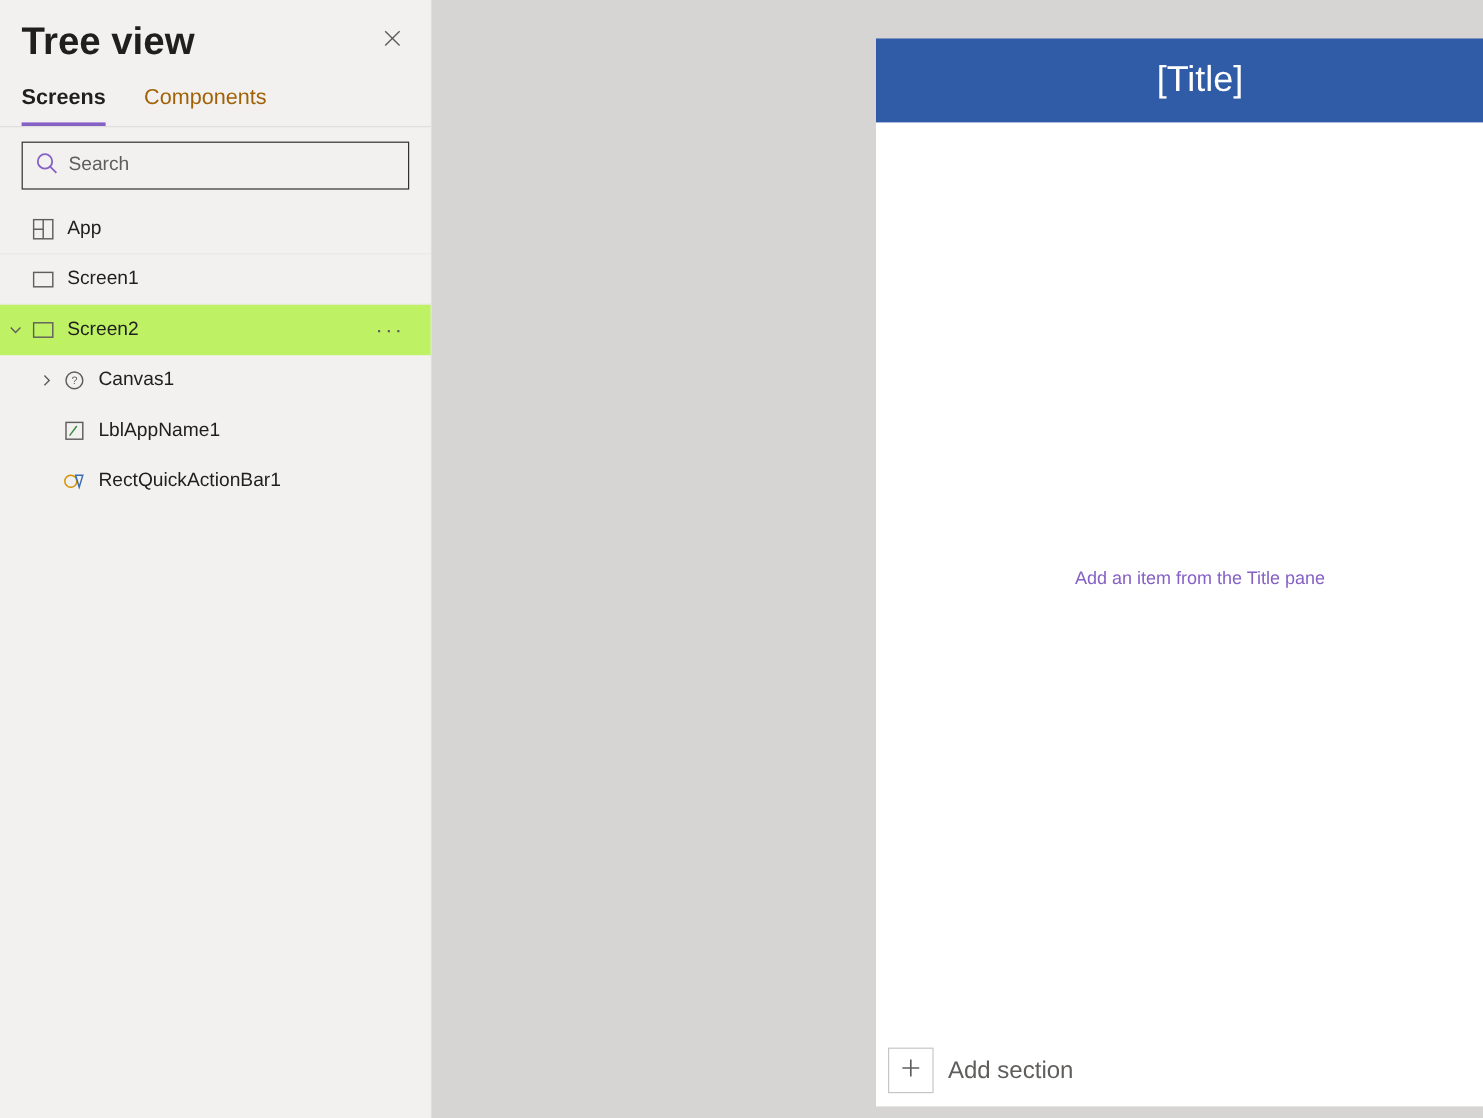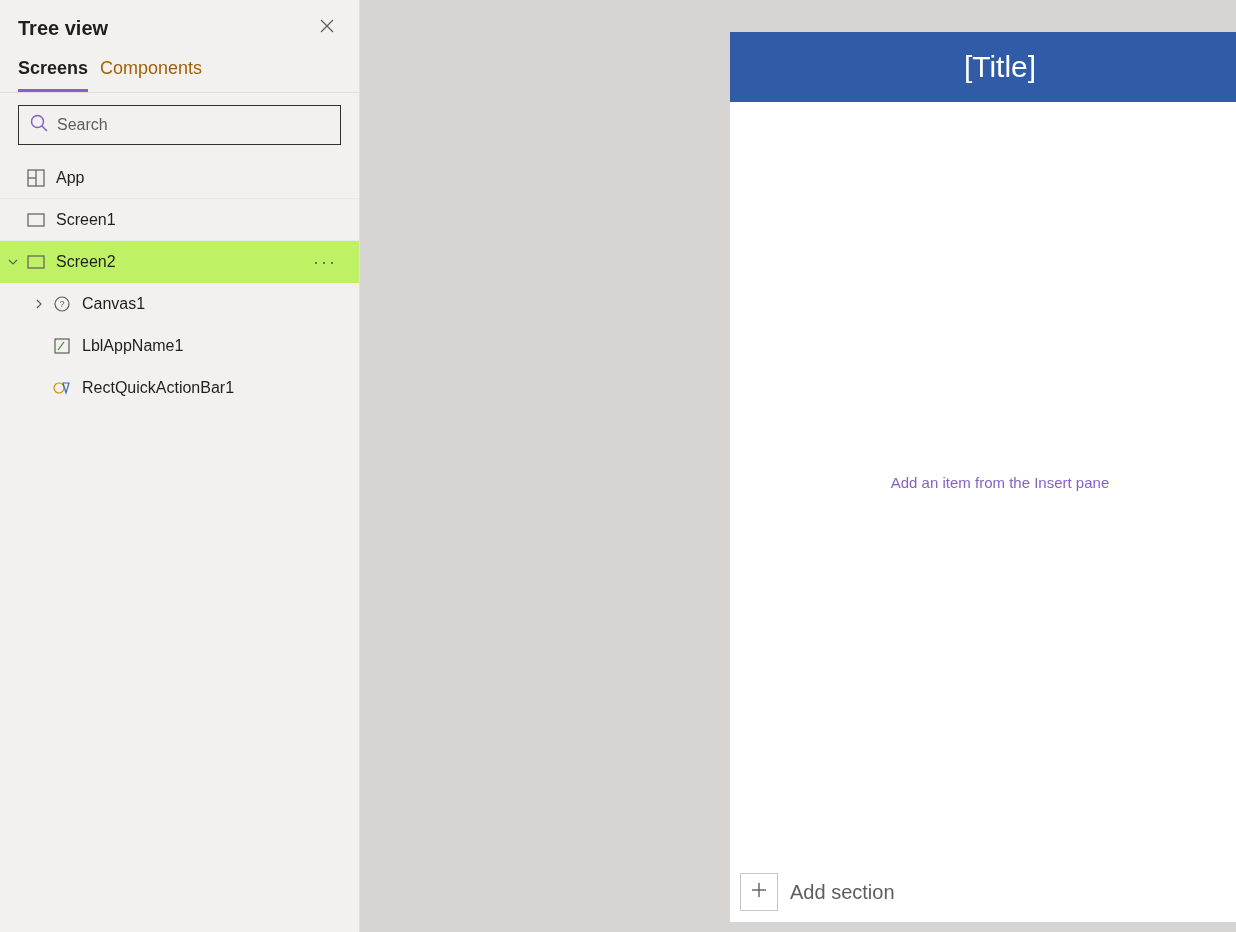--- a/index.html
+++ b/index.html
@@ -15,35 +15,35 @@
       display: flex;
       flex-direction: column;
     }
     .sidebar-header {
       display: flex;
       align-items: center;
       justify-content: space-between;
       padding: 16px 20px 8px 18px;
     }
     .sidebar-title {
-      font-size: 20px;
+      font-size: 32px;
       font-weight: 600;
       color: #201f1e;
     }
     .close-btn {
       width: 24px; height: 24px;
       display:flex; align-items:center; justify-content:center;
       cursor:pointer;
       color:#605e5c;
     }
     .close-btn svg { width:16px; height:16px; }
 
     .tabs {
       display:flex;
-      gap: 12px;
+      gap: 32px;
       padding: 10px 18px 0 18px;
       border-bottom: 1px solid #e1dfdd;
     }
     .tab {
       font-size: 18px;
       color:#a16207;
       padding-bottom: 10px;
       cursor:pointer;
     }
     .tab.active {
@@ -265,21 +265,21 @@
 
   </div>
 </div>
 
 <div class="canvas-area">
   <div class="canvas">
     <div class="titlebar">
       <span>[Title]</span>
     </div>
     <div class="canvas-body">
-      <span>Add an item from the Insert pane</span>
+      <span>Add an item from the Title pane</span>
     </div>
     <div class="add-section">
       <div class="add-btn">
         <span>
           <svg viewBox="0 0 18 18" fill="none" stroke="currentColor" stroke-width="1.4">
               <line x1="9" y1="2" x2="9" y2="16"></line>
               <line x1="2" y1="9" x2="16" y2="9"></line>
             </svg>
         </span>
       </div>

